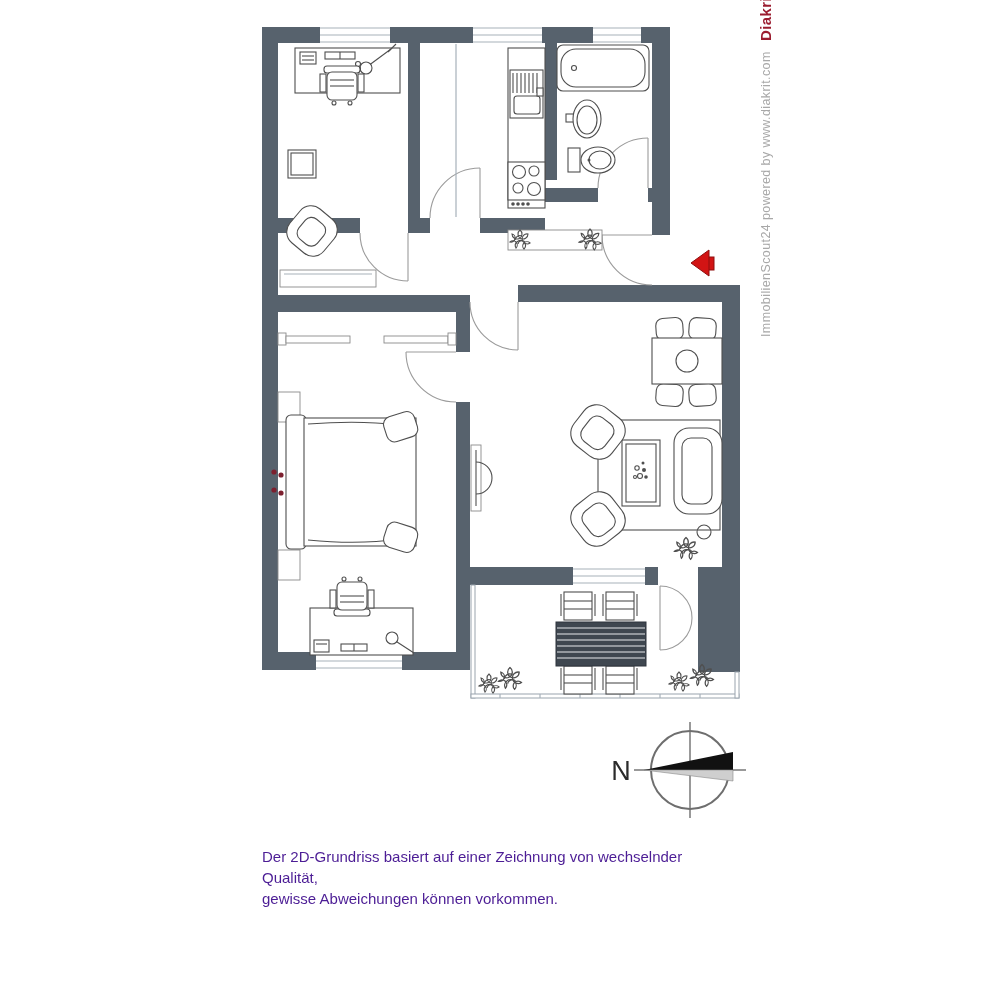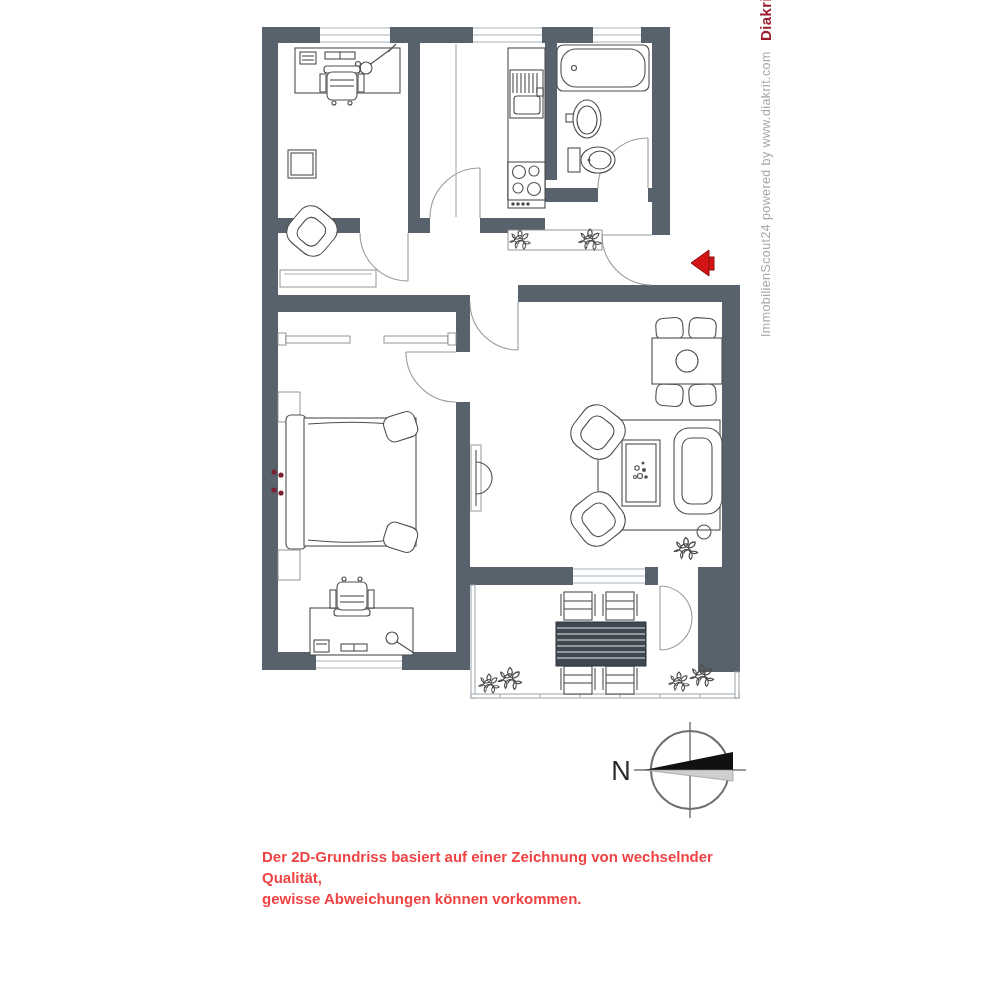--- a/index.html
+++ b/index.html
@@ -12,21 +12,21 @@
   .furn{stroke:#4f4f4f;stroke-width:1.1;fill:#fff;}
   .furnN{stroke:#4f4f4f;stroke-width:1.1;fill:none;}
   .thin{stroke:#8a8a8a;stroke-width:0.9;fill:#fff;}
   .rail{stroke:#9aa4ad;stroke-width:1;fill:#fff;}
   .slat{stroke:#e8eaec;stroke-width:1;}
   .watermark{position:absolute;left:757px;top:25px;height:312px;
     writing-mode:vertical-rl;transform:rotate(180deg);
     font-size:12.5px;letter-spacing:.4px;color:#a8a8a8;white-space:nowrap;}
   .watermark .brand{color:#9b1c2f;font-weight:bold;font-size:15px;margin-top:6px;}
   .disclaimer{position:absolute;left:262px;top:846px;width:480px;
-    font-size:15px;line-height:1.4;color:#ef4444;font-weight:bold;}
+    font-size:15px;line-height:1.4;color:#4c1d95;}
   .logo{position:absolute;left:262px;top:889px;width:156px;}
   .logo-top{background:#1e3d6e;color:#fff;height:38px;line-height:38px;
     font-weight:bold;font-size:27px;padding-left:7px;letter-spacing:0;
     transform:scaleX(.92);transform-origin:left;}
   .logo-bottom{background:#f18700;color:#1e3d6e;height:33px;line-height:33px;
     font-weight:bold;font-size:25px;padding-left:7px;
     border-radius:0 0 14px 0;transform:scaleX(.95);transform-origin:left;}
 </style>
 </head>
 <body>

